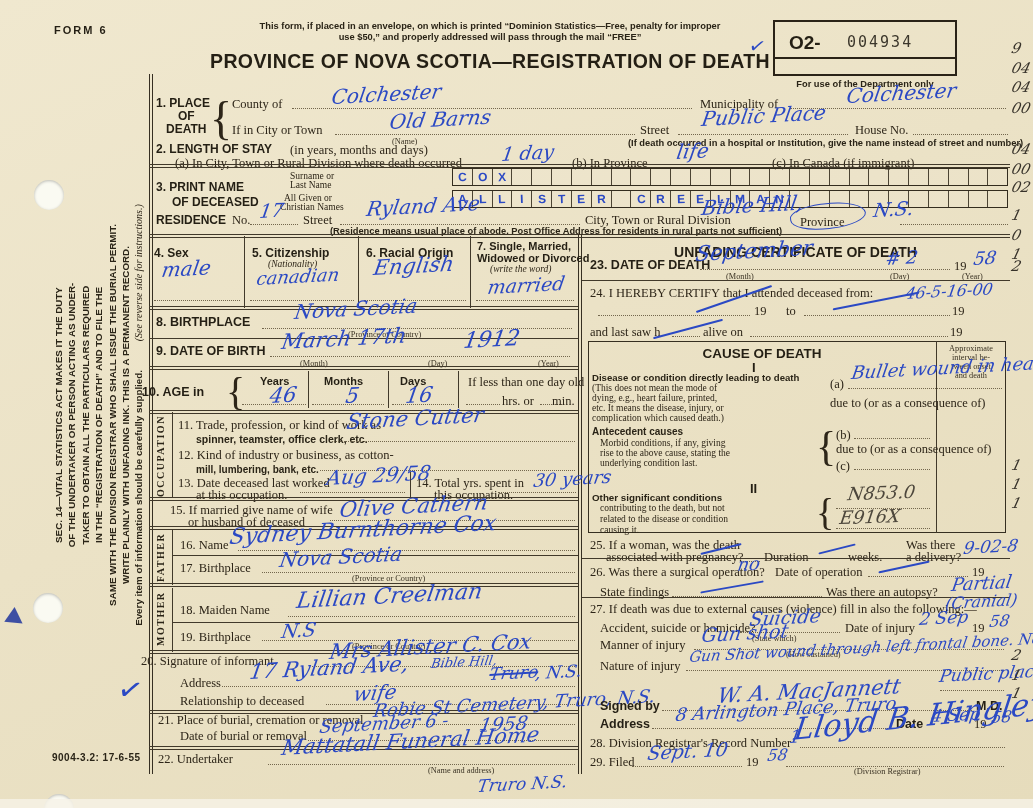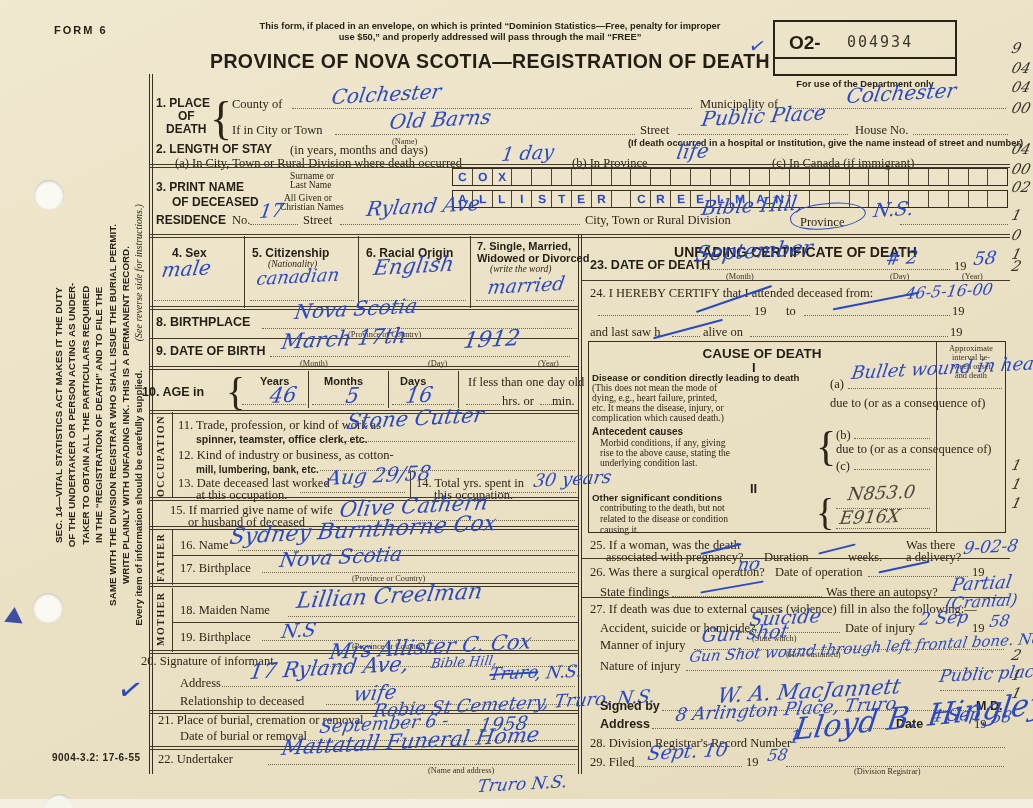--- a/index.html
+++ b/index.html
@@ -325,29 +325,30 @@
   <div class="abs hw" style="left:258px;top:200px;font-size:19px">17</div>
   <div class="abs pt" style="left:303px;top:213px">Street</div>
   <div class="dl" style="left:340px;top:224px;width:240px"></div>
   <div class="abs hw" style="left:365px;top:197px;font-size:20px">Ryland Ave</div>
   <div class="abs pt" style="left:585px;top:213px">City, Town or Rural Division</div>
   <div class="abs hw" style="left:700px;top:196px;font-size:20px">Bible Hill,</div>
   <div class="abs pt" style="left:800px;top:215px">Province</div>
   <div class="scrib" style="left:790px;top:203px;width:76px;height:26px"></div>
   <div class="abs hw" style="left:872px;top:199px;font-size:19px">N.S.</div>
   <div class="dl" style="left:900px;top:224px;width:108px"></div>
+  <div class="abs bn" style="left:330px;top:226px">(Residence means usual place of abode.  Post Office Address for residents in rural parts not sufficient)</div>
 
   <div class="hr2" style="left:149px;top:234px;width:861px"></div>
 
   <div class="vr2" style="left:578px;top:234px;height:540px"></div>
 
   <div class="vr" style="left:244px;top:236px;height:72px"></div>
   <div class="vr" style="left:358px;top:236px;height:72px"></div>
   <div class="vr" style="left:470px;top:236px;height:72px"></div>
-  <div class="abs bd" style="left:172px;top:246px">4. Sex</div>
+  <div class="abs bd" style="left:154px;top:246px">4. Sex</div>
   <div class="abs hw" style="left:160px;top:258px;font-size:20px">male</div>
   <div class="abs bd" style="left:252px;top:246px">5. Citizenship</div>
   <div class="abs pt it sm" style="left:268px;top:259px">(Nationality)</div>
   <div class="abs hw" style="left:255px;top:268px;font-size:18px">canadian</div>
   <div class="abs bd" style="left:366px;top:246px">6. Racial Origin</div>
   <div class="abs hw" style="left:372px;top:256px;font-size:21px">English</div>
   <div class="abs bd" style="left:477px;top:240px;font-size:11px">7. Single, Married,</div>
   <div class="abs bd" style="left:477px;top:252px;font-size:11px">Widowed or Divorced</div>
   <div class="abs pt it sm" style="left:490px;top:264px">(write the word)</div>
   <div class="abs hw" style="left:486px;top:276px;font-size:19px">married</div>

